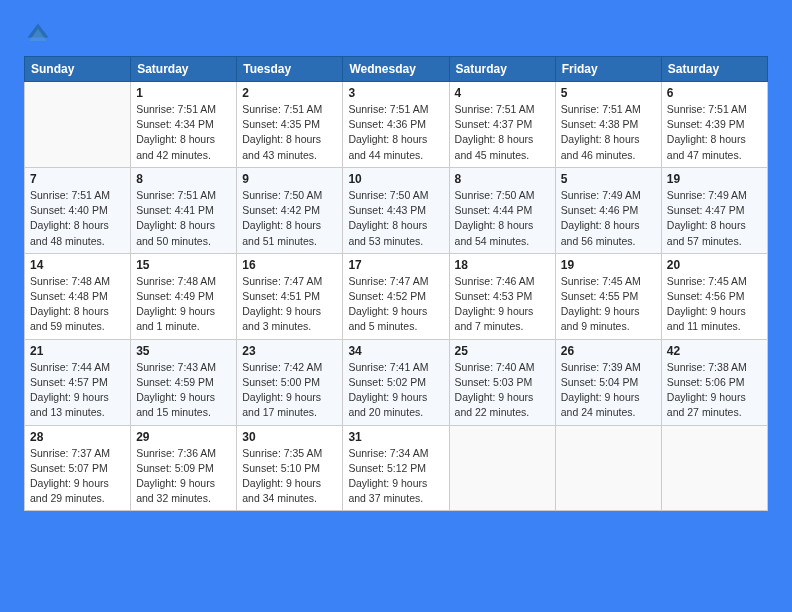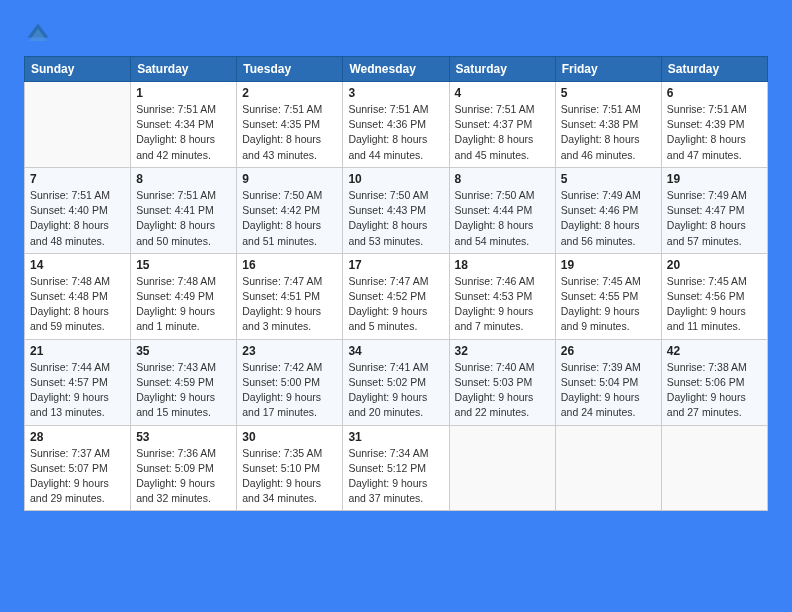--- a/index.html
+++ b/index.html
@@ -233,39 +233,39 @@
           </td>
           <td>
             <span class="day-num">23</span>
             <div class="day-info">Sunrise: 7:42 AM<br>Sunset: 5:00 PM<br>Daylight: 9 hours<br>and 17 minutes.</div>
           </td>
           <td>
             <span class="day-num">34</span>
             <div class="day-info">Sunrise: 7:41 AM<br>Sunset: 5:02 PM<br>Daylight: 9 hours<br>and 20 minutes.</div>
           </td>
           <td>
-            <span class="day-num">32</span>
+            <span class="day-num">25</span>
             <div class="day-info">Sunrise: 7:40 AM<br>Sunset: 5:03 PM<br>Daylight: 9 hours<br>and 22 minutes.</div>
           </td>
           <td>
             <span class="day-num">26</span>
             <div class="day-info">Sunrise: 7:39 AM<br>Sunset: 5:04 PM<br>Daylight: 9 hours<br>and 24 minutes.</div>
           </td>
           <td>
             <span class="day-num">42</span>
             <div class="day-info">Sunrise: 7:38 AM<br>Sunset: 5:06 PM<br>Daylight: 9 hours<br>and 27 minutes.</div>
           </td>
         </tr>
         <tr>
           <td>
             <span class="day-num">28</span>
             <div class="day-info">Sunrise: 7:37 AM<br>Sunset: 5:07 PM<br>Daylight: 9 hours<br>and 29 minutes.</div>
           </td>
           <td>
-            <span class="day-num">53</span>
+            <span class="day-num">29</span>
             <div class="day-info">Sunrise: 7:36 AM<br>Sunset: 5:09 PM<br>Daylight: 9 hours<br>and 32 minutes.</div>
           </td>
           <td>
             <span class="day-num">30</span>
             <div class="day-info">Sunrise: 7:35 AM<br>Sunset: 5:10 PM<br>Daylight: 9 hours<br>and 34 minutes.</div>
           </td>
           <td>
             <span class="day-num">31</span>
             <div class="day-info">Sunrise: 7:34 AM<br>Sunset: 5:12 PM<br>Daylight: 9 hours<br>and 37 minutes.</div>
           </td>

